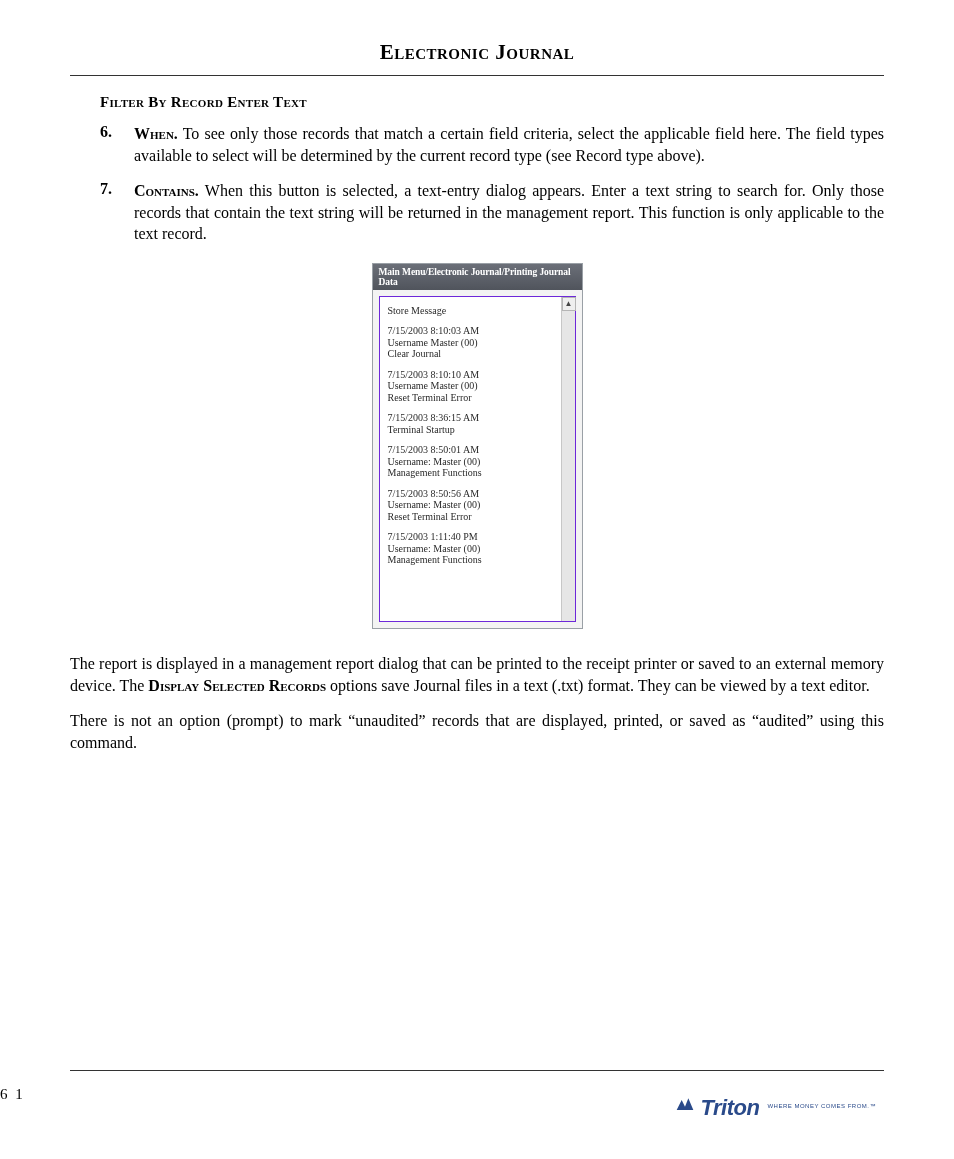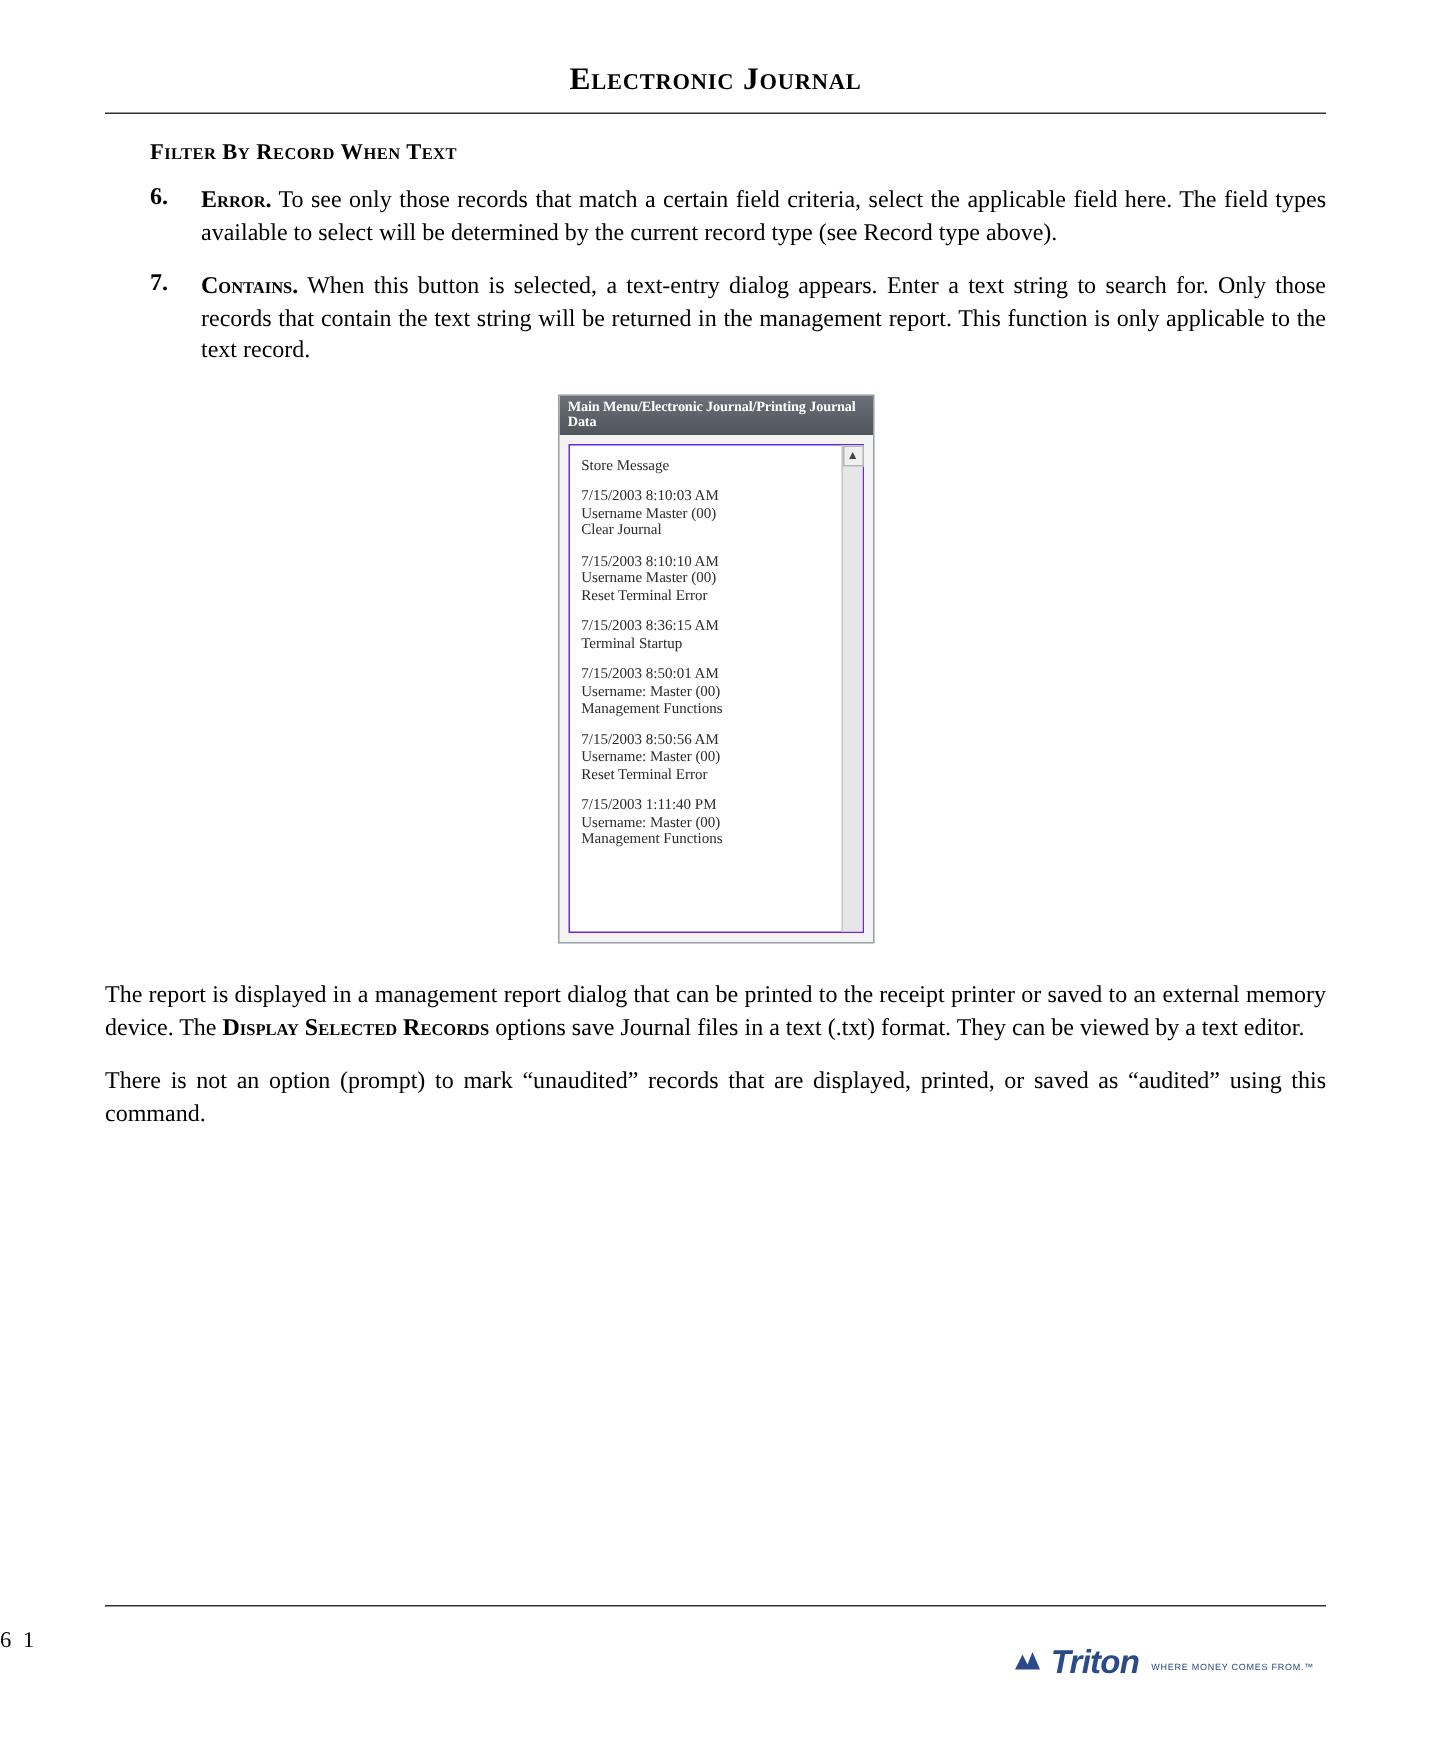--- a/index.html
+++ b/index.html
@@ -69,42 +69,42 @@
     .page-num {
       position: absolute; bottom: 56px; left: 0; right: 0; text-align: left;
       font-size: 15px; letter-spacing: 2px;
     }
     .footer-rule {
       position: absolute; bottom: 88px; left: 70px; right: 70px;
       border-top: 1.5px solid #333;
     }
     .logo-wrap {
       position: absolute; bottom: 38px; right: 78px;
-      display: flex; align-items: center; gap: 6px;
+      display: flex; align-items: flex-start; gap: 6px;
     }
     .logo-mark { width: 20px; height: 20px; }
     .logo-text {
       font-family: Arial, sans-serif; font-style: italic; font-weight: 900;
       font-size: 22px; color: #2a4a8a; letter-spacing: -0.5px;
     }
     .logo-tag { font-family: Arial, sans-serif; font-size: 6px; color: #2a4a8a; letter-spacing: 0.5px; margin-left: 2px; margin-top: 8px;}
   </style>
 </head>
 <body>
 
 <div class="header-title">Electronic Journal</div>
 <hr class="rule">
 
-<div class="section-heading">Filter By Record When Text</div>
+<div class="section-heading">Filter By Record Enter Text</div>
 
 <ol class="num-list">
   <li class="num-item">
     <span class="num">6.</span>
     <span class="num-body">
-      <span class="sc">Error.</span><span>  To see only those records that match a certain field criteria, select the applicable field here. The field types available to select will be determined by the current record type (see Record type above).</span>
+      <span class="sc">When.</span><span>  To see only those records that match a certain field criteria, select the applicable field here. The field types available to select will be determined by the current record type (see Record type above).</span>
     </span>
   </li>
   <li class="num-item">
     <span class="num">7.</span>
     <span class="num-body">
       <span class="sc">Contains.</span><span> When this button is selected, a text-entry dialog appears. Enter a text string to search for. Only those records that contain the text string will be returned in the management report. This function is only applicable to the text record.</span>
     </span>
   </li>
 </ol>
 

